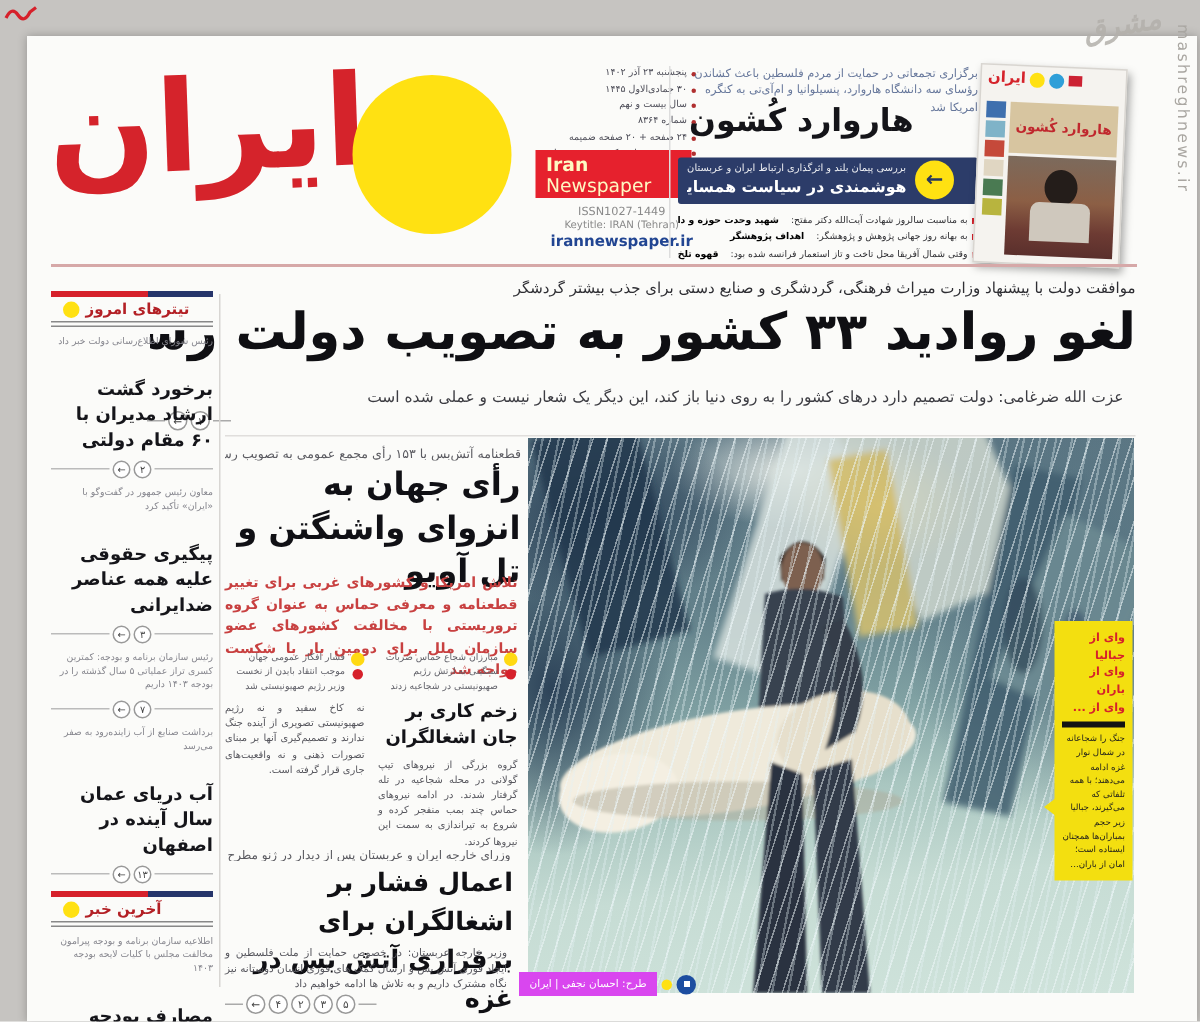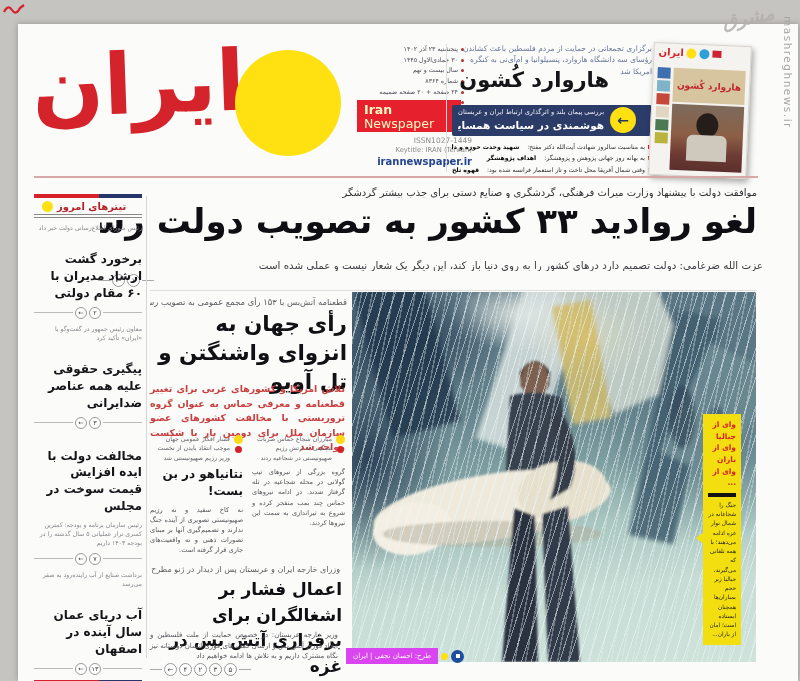--- a/index.html
+++ b/index.html
@@ -20,21 +20,21 @@
 
   
   .logo-fa{left:40px;top:34px;width:205px;font-size:84px;font-weight:bold;color:#d5232b;line-height:1.2;transform:rotate(-2deg);}
   .sun{left:235px;top:50px;width:106px;height:106px;border-radius:50%;background:#ffe112;}
   .dateline{left:364px;top:44px;width:100px;font-size:6.3px;line-height:1.7;color:#4a4a55;}
   .dateline .row{display:flex;align-items:center;gap:3px;white-space:nowrap;overflow:hidden;}
   .dateline .dot{width:3px;height:3px;border-radius:50%;background:#b03030;flex:0 0 auto;}
   .redbox{left:357px;top:100px;width:104px;height:32px;background:#e6212d;color:#fef9c3;padding:3px 7px;box-sizing:border-box;direction:ltr;}
   .redbox .l1{font-weight:bold;font-size:12.5px;line-height:1.15;}
   .redbox .l2{font-size:12.5px;line-height:1.15;}
-  .issn{left:357px;top:136px;width:115px;direction:ltr;text-align:right;}
+  .issn{left:357px;top:136px;width:115px;direction:ltr;text-align:center;}
   .issn .i1{font-size:7.5px;color:#8a8a8a;}
   .issn .i2{font-size:6.8px;color:#8a8a8a;margin-top:1px;}
   .issn .i3{font-size:10px;font-weight:bold;color:#214592;margin-top:2px;}
   .vline-promo{left:446px;top:44px;width:1px;height:128px;background:#ddd;}
 
   .promo-kicker{left:452px;top:43px;width:200px;font-size:7.6px;color:#66779b;line-height:1.5;}
   .promo-headline{left:452px;top:68px;width:157px;font-size:21px;font-weight:bold;color:#141419;}
   .banner{left:452px;top:105px;width:200px;height:31px;background:#2c3c69;border-radius:2px;}
   .banner .txt{position:absolute;right:48px;left:6px;top:3px;color:#fff;}
   .banner .t1{font-size:6.6px;opacity:.92;line-height:1.5;white-space:nowrap;overflow:hidden;}
@@ -59,21 +59,21 @@
   .thumb .ph .shirt{position:absolute;left:50%;top:30px;width:40px;height:26px;margin-left:-20px;border-radius:6px 6px 0 0;background:#cfc8bd;}
 
   
   .rule-masthead{left:34px;top:176px;width:724px;height:2px;background:#d6a8a8;}
   .rule-lead{left:150px;top:290px;width:607px;height:1px;background:#e0dedc;}
   .vline-sidebar{left:146px;top:196px;width:1px;height:462px;background:#d8d6d3;}
 
   
   .lead-kicker{left:150px;top:187px;width:607px;font-size:10px;color:#2e2e33;}
   .lead-headline{left:100px;top:201px;width:657px;font-size:34px;font-weight:bold;color:#0f0f13;text-align:center;letter-spacing:-.5px;direction:rtl;}
-  .lead-subhead{left:156px;top:259px;width:607px;font-size:10.3px;color:#3c3c42;}
+  .lead-subhead{left:142px;top:259px;width:607px;font-size:10.3px;color:#3c3c42;}
   .pagerefs{display:flex;align-items:center;gap:2px;direction:ltr;}
   .pagerefs .dash{width:12px;height:1px;background:#aaa;}
   .pagerefs .pc{width:13px;height:13px;border-radius:50%;border:1px solid #999;box-sizing:border-box;display:flex;align-items:center;justify-content:center;font-size:7px;color:#444;background:#fff;}
   .lead-refs{left:98px;top:274px;}
 
   
   .w-kicker{left:150px;top:297px;width:197px;font-size:8.4px;color:#5a5a60;white-space:nowrap;overflow:hidden;}
   .w-headline{left:150px;top:309px;width:197px;font-size:21.5px;font-weight:bold;color:#101015;line-height:1.35;}
   .w-deck{left:150px;top:382px;width:195px;font-size:9.4px;font-weight:bold;color:#c84040;line-height:1.55;text-align:justify;direction:rtl;}
 
@@ -120,21 +120,21 @@
     background:
       repeating-linear-gradient(108deg, rgba(255,255,255,0) 0 5px, rgba(240,248,250,.5) 5px 6px, rgba(255,255,255,0) 6px 9px),
       repeating-linear-gradient(101deg, rgba(255,255,255,0) 0 9px, rgba(228,241,244,.35) 9px 10.5px);
   }
   .caption{left:346px;top:648px;display:flex;align-items:center;gap:3px;direction:ltr;z-index:6;}
   .caption .lbl{background:#d946ef;color:#fff;font-size:7px;padding:4px 7px;white-space:nowrap;}
   .caption .ydot{width:7px;height:7px;border-radius:50%;background:#ffe112;}
   .caption .bcirc{width:13px;height:13px;border-radius:50%;background:#1c4da0;display:flex;align-items:center;justify-content:center;}
   .caption .bcirc i{width:4px;height:4px;background:#fff;display:block;}
 
-  .note{left:703px;top:414px;width:38px;background:#f3df10;padding:5px;box-sizing:border-box;z-index:5;}
+  .note{left:703px;top:414px;width:52px;background:#f3df10;padding:5px;box-sizing:border-box;z-index:5;}
   .note:before{content:"";position:absolute;left:-7px;top:118px;border-top:6px solid transparent;border-bottom:6px solid transparent;border-right:8px solid #f3df10;}
   .note .tl{font-size:7.5px;font-weight:bold;color:#d6212b;line-height:1.55;direction:rtl;text-align:right;}
   .note .bar{height:4px;background:#131313;margin:4px 0;}
   .note .nb{font-size:5.8px;color:#1c1c1c;line-height:1.6;direction:rtl;text-align:right;}
 </style>
 </head>
 <body>
 
 <div class="abs page"></div>
 
@@ -265,21 +265,20 @@
     <div class="sb-headline">پیگیری حقوقی علیه همه عناصر ضدایرانی</div>
     <div class="sb-div">
         <span class="line"></span>
         <span class="pc">←</span>
         <span class="pc">۳</span>
         <span class="line"></span>
       </div>
   </div>
 
   <div>
-    <div class="sb-headline">مخالفت دولت با ایده افزایش قیمت سوخت در مجلس</div>
     <div class="sb-kicker">رئیس سازمان برنامه و بودجه: کمترین کسری تراز عملیاتی ۵ سال گذشته را در بودجه ۱۴۰۳ داریم</div>
     <div class="sb-div">
         <span class="line"></span>
         <span class="pc">←</span>
         <span class="pc">۷</span>
         <span class="line"></span>
       </div>
   </div>
 
   <div>
@@ -311,32 +310,32 @@
 <div class="abs w-deck">تلاش امریکا و کشورهای غربی برای تغییر قطعنامه و معرفی حماس به عنوان گروه تروریستی با مخالفت کشورهای عضو سازمان ملل برای دومین بار با شکست مواجه شد</div>
 
 <div class="abs substory ss-right">
   <div class="kick rtl">
     <span class="ic">
         <span class="y"></span>
         <span class="r"></span>
       </span>
     <span>مبارزان شجاع حماس ضربات سنگینی به ارتش رژیم صهیونیستی در شجاعیه زدند</span>
   </div>
+  <div class="hl rtl">زخم کاری بر جان اشغالگران</div>
   <div class="bd rtl">گروه بزرگی از نیروهای تیپ گولانی در محله شجاعیه در تله گرفتار شدند. در ادامه نیروهای حماس چند بمب منفجر کرده و شروع به تیراندازی به سمت این نیروها کردند.</div>
 </div>
 
 <div class="abs substory ss-left">
   <div class="kick rtl">
     <span class="ic">
         <span class="y"></span>
         <span class="r"></span>
       </span>
     <span>فشار افکار عمومی جهان موجب انتقاد بایدن از نخست وزیر رژیم صهیونیستی شد</span>
   </div>
-  <div class="hl rtl">نتانیاهو در بن بست!</div>
   <div class="bd rtl">نه کاخ سفید و نه رژیم صهیونیستی تصویری از آینده جنگ ندارند و تصمیم‌گیری آنها بر مبنای تصورات ذهنی و نه واقعیت‌های جاری قرار گرفته است.</div>
 </div>
 
 <div class="abs g-kicker rtl">وزرای خارجه ایران و عربستان پس از دیدار در ژنو مطرح کردند</div>
 <div class="abs g-headline rtl">اعمال فشار بر اشغالگران برای برقراری آتش بس در غزه</div>
 <div class="abs g-body">وزیر خارجه عربستان: در خصوص حمایت از ملت فلسطین و ایجاد فوری آتش بس و ارسال کمک های فوری انسان دوستانه نیز نگاه مشترک داریم و به تلاش ها ادامه خواهیم داد</div>
 <div class="abs pagerefs g-refs">
   <span class="dash"></span>
   <span class="pc">←</span>
   <span class="pc">۴</span>

